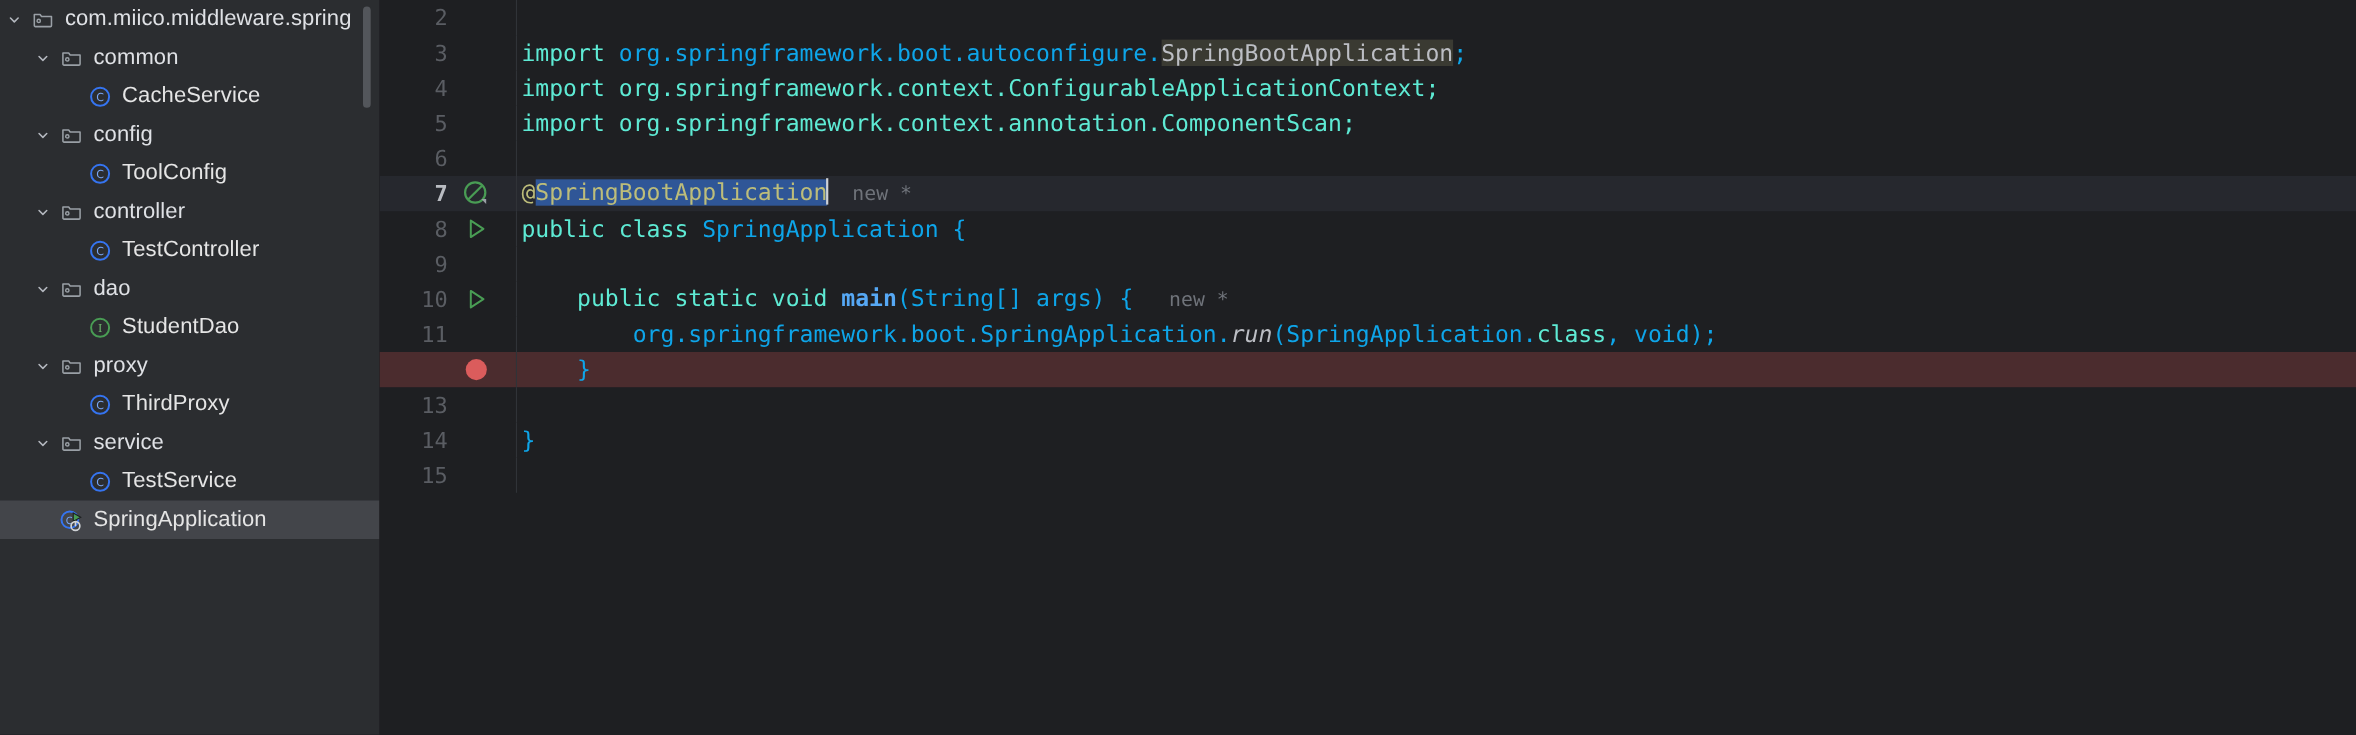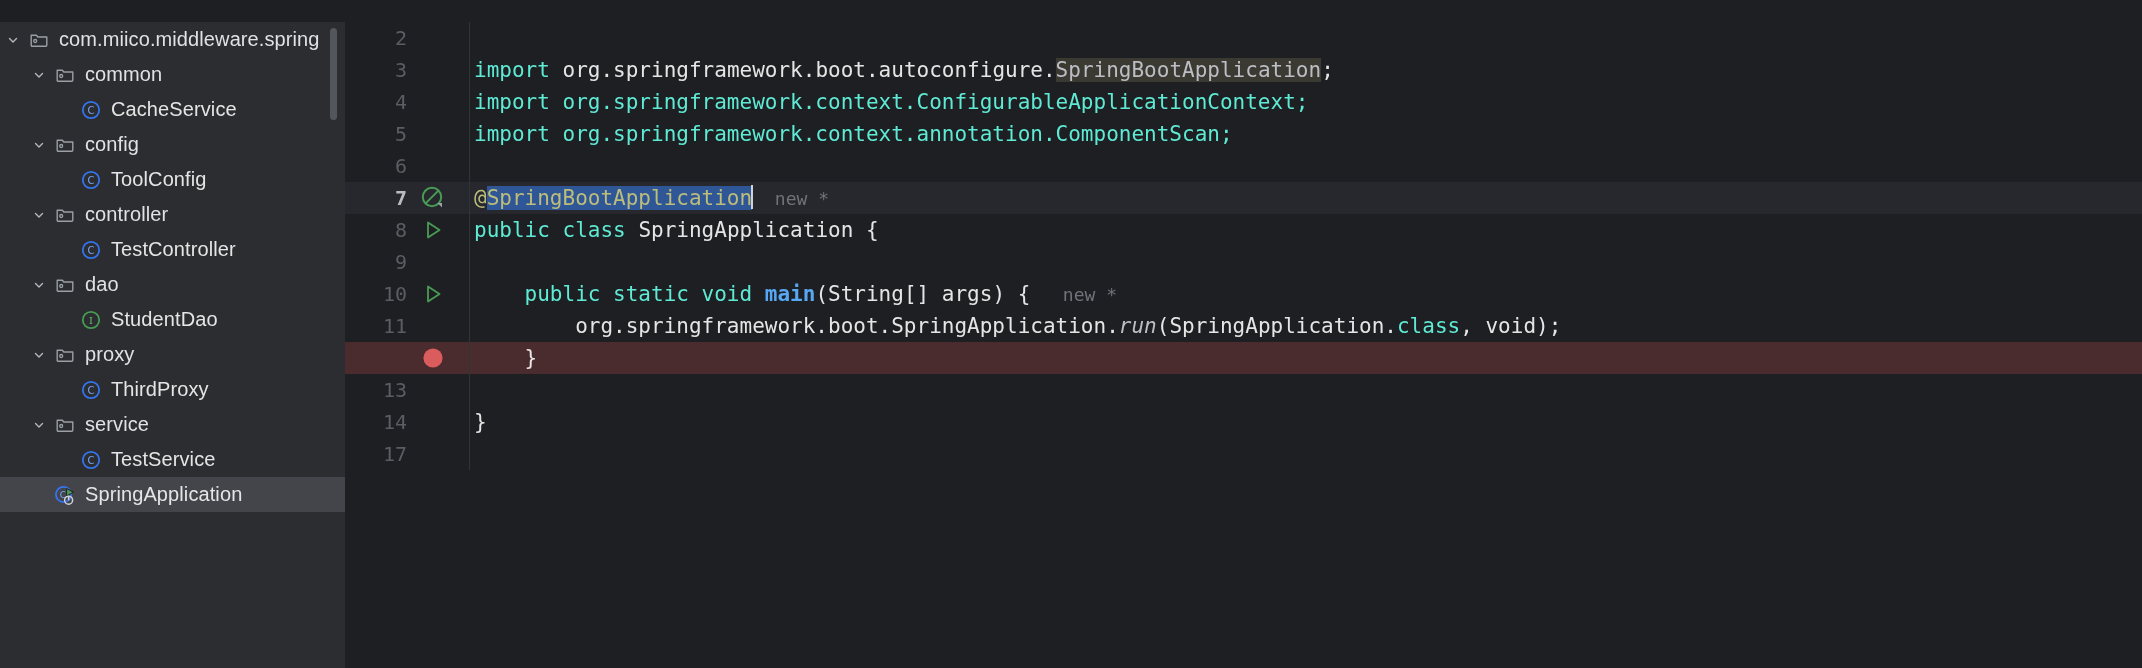--- a/index.html
+++ b/index.html
@@ -2,21 +2,21 @@
 <html><head>
 <meta charset="utf-8">
 <style>
   * { box-sizing: border-box; margin: 0; padding: 0; }
   html, body {
     width: 2142px; height: 668px;
     background: #1e1f22;
     font-family: "Liberation Sans", sans-serif;
     overflow: hidden;
   }
-  .app { display: flex; width: 2142px; height: 560px; margin-top: 22px; }
+  .app { display: flex; width: 2142px; height: 560px; }
 
   
   .sidebar {
     width: 345px; height: 668px;
     background: #2b2d30;
     position: relative;
     overflow: hidden;
     flex: 0 0 345px;
   }
   .tree { padding-top: 0px; }
@@ -88,21 +88,21 @@
     flex: 1 1 auto;
     font-size: 21px;
     line-height: 32px;
     color: #bcbec4;
     white-space: pre;
     padding-left: 4px;
     font-family: "DejaVu Sans Mono", "Liberation Mono", monospace;
   }
   .kw    { color: #5eead4; }
   .dim   { color: #5eead4; }
-  .plain { color: #e5e5e5; }
+  .plain { color: #0ea5e9; }
   .ann   { color: #bdbd7a; }
   .fn    { color: #56a8f5; font-weight: bold; }
   .it    { color: #bcbec4; font-style: italic; }
   .sel   { background: #2f5697; color: #bdbd7a; }
   .hl    { background: #3a3a32; }
   .hint  { color: #6f737a; font-size: 18px; }
   .caret {
     display: inline-block;
     width: 2px; height: 24px;
     background: #cfd2d6;
@@ -430,21 +430,21 @@
         <div class="line">
           <div class="gutter">
             <span class="lnum">14</span>
             <span class="gicon"></span>
             <span class="gutter-sep"></span>
           </div>
           <div class="code"><span class="plain">}</span></div>
         </div>
         <div class="line">
           <div class="gutter">
-            <span class="lnum">17</span>
+            <span class="lnum">15</span>
             <span class="gicon"></span>
             <span class="gutter-sep"></span>
           </div>
           <div class="code"></div>
         </div>
       </div>
   </div>
 
 </div>
 

